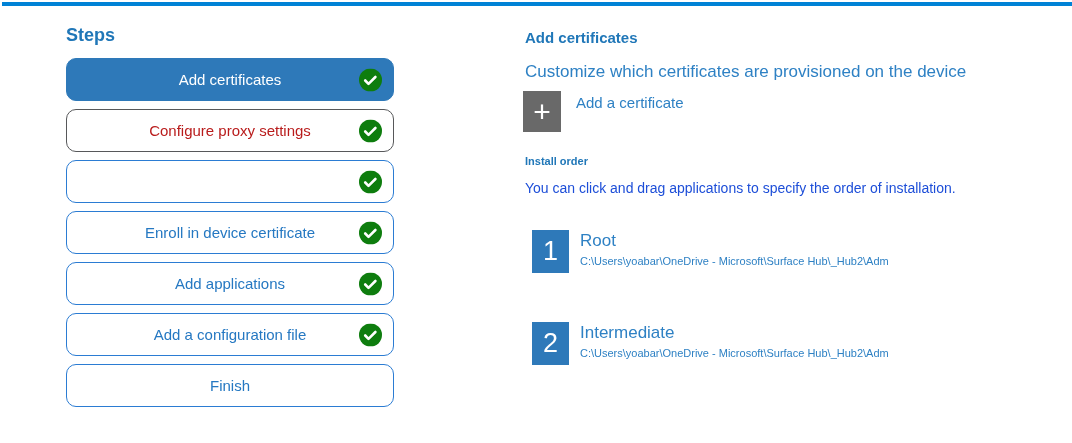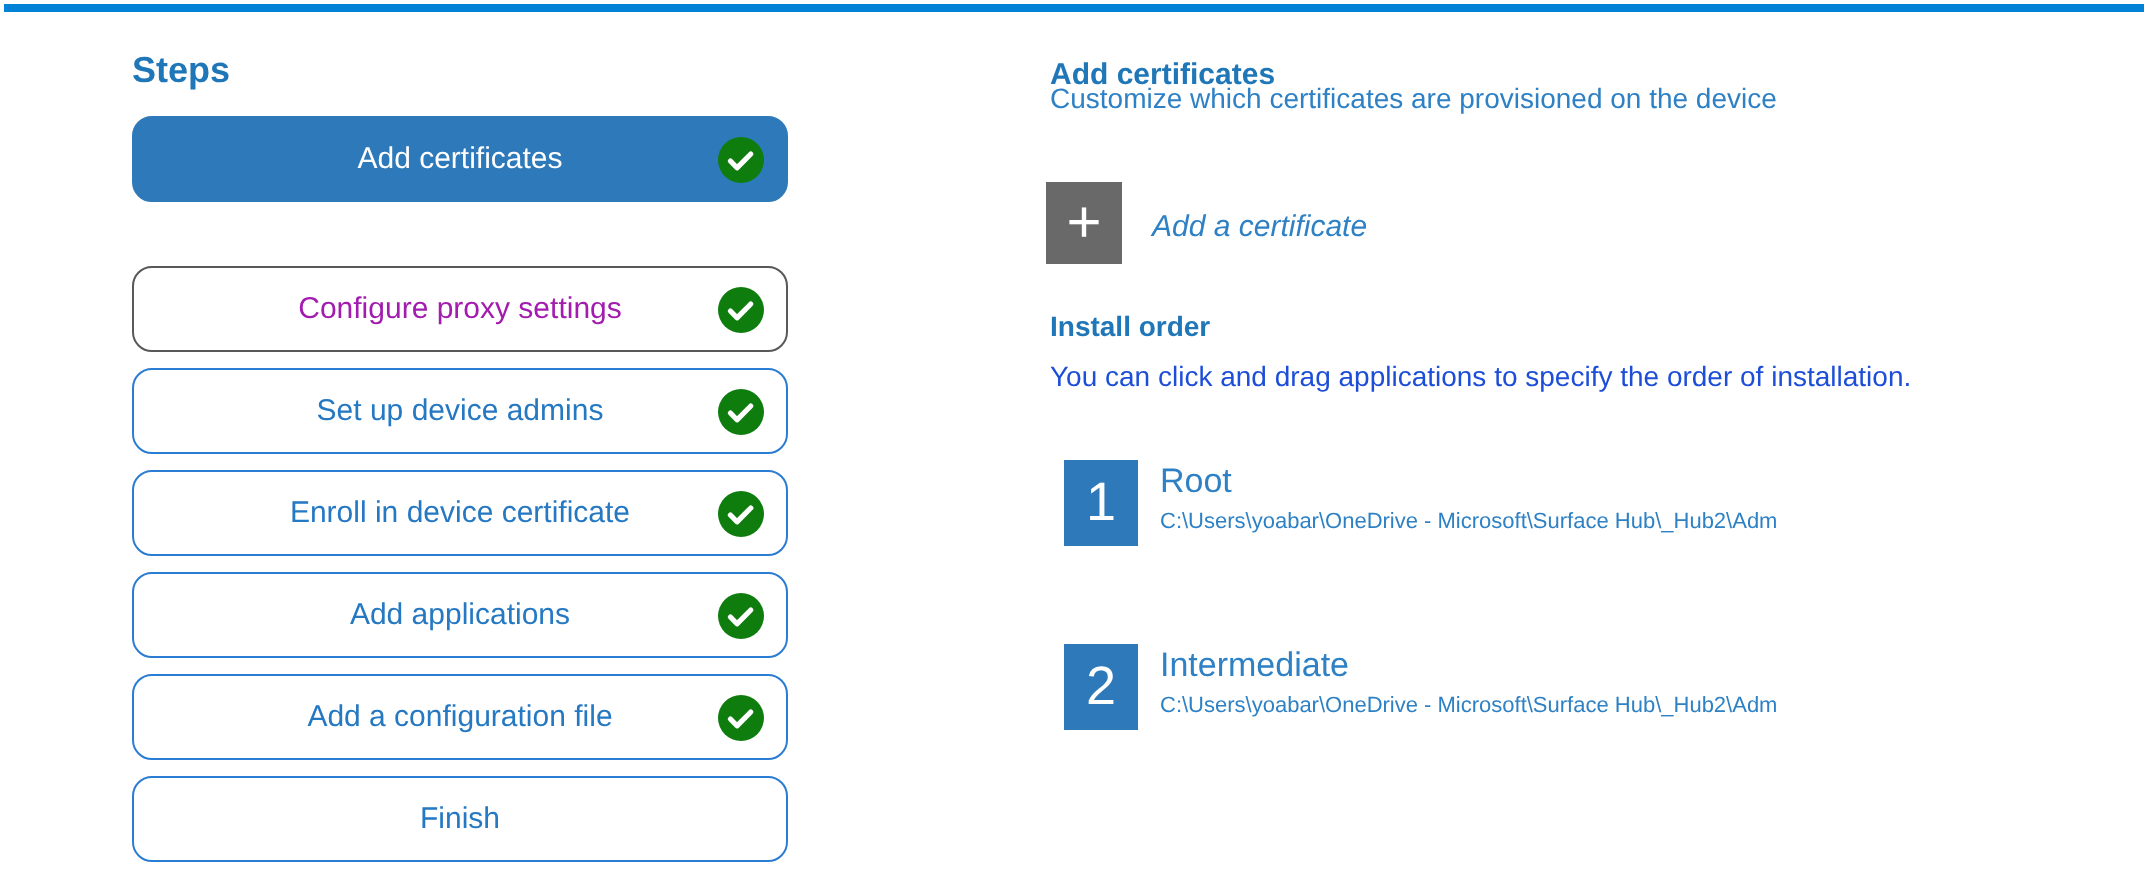--- a/index.html
+++ b/index.html
@@ -10,32 +10,32 @@
   
   .topbar { position: absolute; top: 2px; left: 2px; right: 0; height: 4px; background: #0082d6; }
 
   
   .steps-title { position: absolute; left: 66px; top: 25px; margin: 0; font-size: 18px; font-weight: bold; color: #2077b8; }
   .steps { position: absolute; left: 66px; top: 58px; width: 328px; display: flex; flex-direction: column; gap: 8px; }
   .step { position: relative; height: 43px; width: 100%; border-radius: 10px; background: #fff;
           border: 1px solid #2b7cd3; color: #2578c2; font-size: 15px; font-family: inherit;
           display: flex; align-items: center; justify-content: center; cursor: pointer; padding: 0; }
   .step.selected { background: #2e79b9; border-color: #2e79b9; color: #fff; }
-  .step.visited { border-color: #57585a; color: #a21caf; margin-top: 24px; }
+  .step.visited { border-color: #57585a; color: #b91c1c; }
   .check { position: absolute; right: 11px; top: 50%; transform: translateY(-50%); width: 23px; height: 23px; }
   .check svg { display: block; }
 
   
   .main-title { position: absolute; left: 525px; top: 29px; margin: 0; font-size: 15px; font-weight: bold; color: #2077b8; }
-  .main-sub   { position: absolute; left: 525px; top: 41px; margin: 0; font-size: 14px; color: #2e81c4; }
+  .main-sub   { position: absolute; left: 525px; top: 62px; margin: 0; font-size: 17px; color: #2e81c4; }
   .add-cert   { position: absolute; left: 523px; top: 91px; display: flex; gap: 15px; align-items: flex-start; cursor: pointer; }
   .plus-tile  { width: 38px; height: 41px; background: #696969; color: #fff; font-size: 30px; font-weight: 300;
                 display: flex; align-items: center; justify-content: center; line-height: 1; }
-  .add-label  { font-size: 15px; color: #2e81c4; margin-top: 14px; font-style: italic; }
-  .io-title   { position: absolute; left: 525px; top: 155px; margin: 0; font-size: 14px; font-weight: bold; color: #2077b8; }
+  .add-label  { font-size: 15px; color: #2e81c4; margin-top: 3px; }
+  .io-title   { position: absolute; left: 525px; top: 155px; margin: 0; font-size: 11px; font-weight: bold; color: #2077b8; }
   .io-sub     { position: absolute; left: 525px; top: 180px; margin: 0; font-size: 14px; color: #1d4ed8; }
   .cert-item  { position: absolute; left: 532px; display: flex; gap: 11px; align-items: flex-start; cursor: grab; }
   .cert-item.item-0 { top: 230px; }
   .cert-item.item-1 { top: 322px; }
   .num        { width: 37px; height: 43px; background: #2e79b9; color: #fff; font-size: 27px; font-weight: 300;
                 display: flex; align-items: center; justify-content: center; flex: 0 0 auto; }
   .cert-name  { font-size: 17px; color: #2e81c4; margin-top: 1px; }
   .cert-path  { font-size: 11px; color: #2e81c4; margin-top: 4px; white-space: nowrap; }
 </style>
 </head>
@@ -59,21 +59,20 @@
     <button class="step visited">
       <span>Configure proxy settings</span>
       <span class="check">
         <svg width="23" height="23" viewBox="0 0 23 23">
             <circle cx="11.5" cy="11.5" r="11.5" fill="#0e7d0e"></circle>
             <path d="M6.2 12l3.3 3.4 6.9-6.9" fill="none" stroke="#fff" stroke-width="2.6" stroke-linecap="round" stroke-linejoin="round"></path>
           </svg>
       </span>
     </button>
     <button class="step">
-      <span>Set up device admins</span>
       <span class="check">
         <svg width="23" height="23" viewBox="0 0 23 23">
             <circle cx="11.5" cy="11.5" r="11.5" fill="#0e7d0e"></circle>
             <path d="M6.2 12l3.3 3.4 6.9-6.9" fill="none" stroke="#fff" stroke-width="2.6" stroke-linecap="round" stroke-linejoin="round"></path>
           </svg>
       </span>
     </button>
     <button class="step">
       <span>Enroll in device certificate</span>
       <span class="check">

